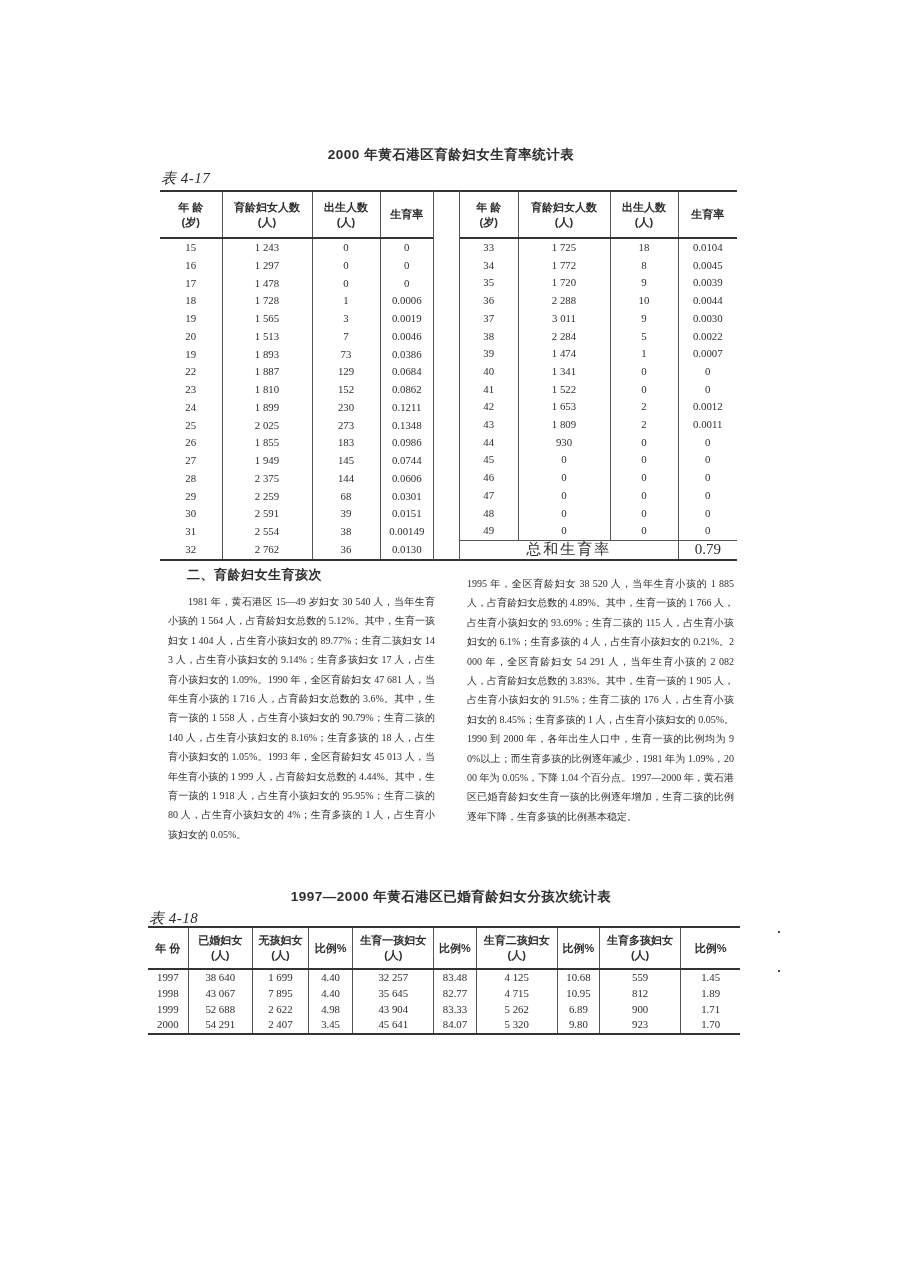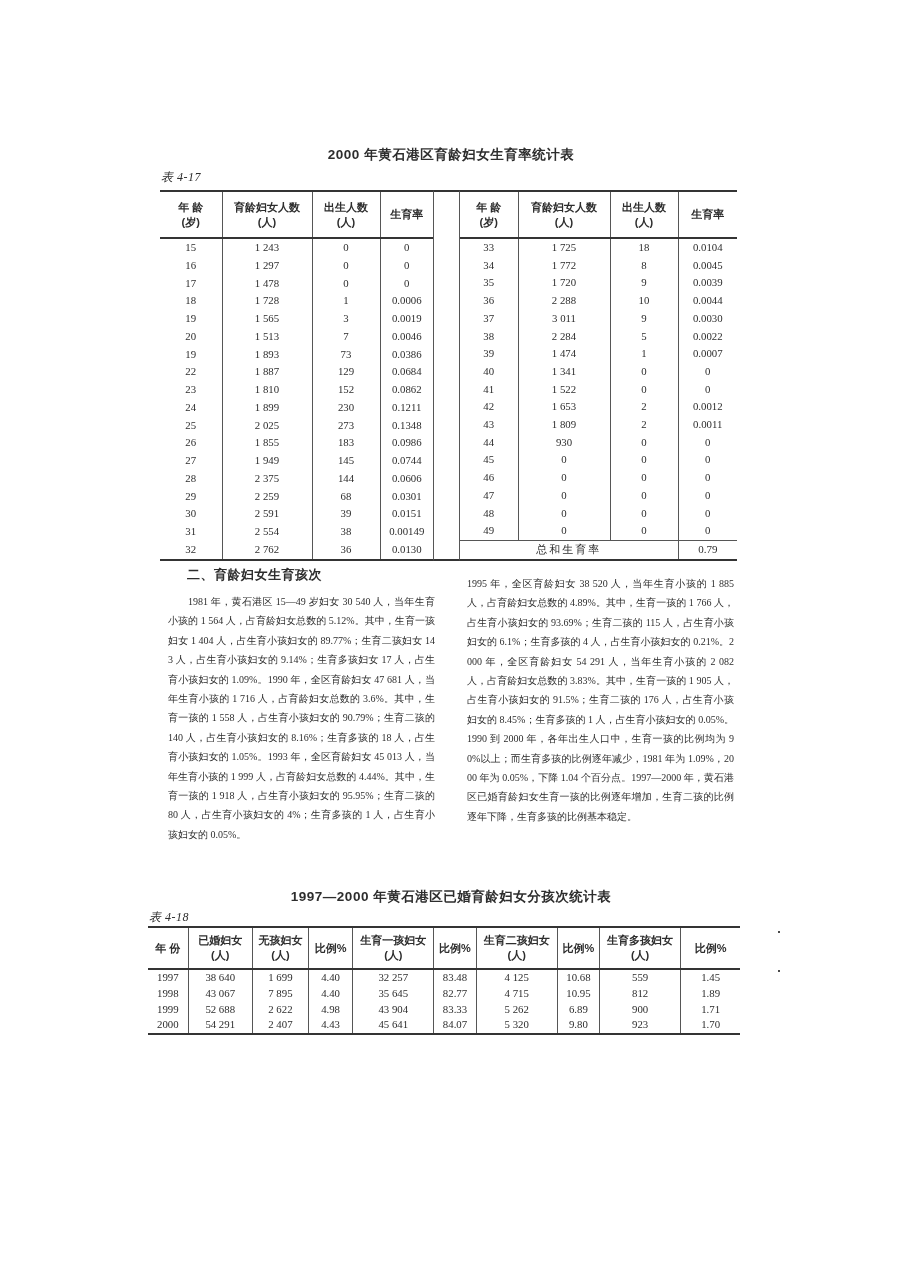--- a/index.html
+++ b/index.html
@@ -16,21 +16,21 @@
   }
   
   .title{
     position:absolute;left:160px;width:582px;text-align:center;
     font-family:"Liberation Sans","DejaVu Sans",sans-serif;
     font-weight:bold;font-size:13.5px;letter-spacing:.5px;
   }
   .t1-title{top:146px;}
   .t2-title{top:888px;}
   .tbl-label{
-    position:absolute;font-style:italic;font-size:12px;letter-spacing:.5px;
+    position:absolute;font-style:italic;font-size:15px;letter-spacing:.5px;
   }
   .t1-label{left:161px;top:169px;}
   .t2-label{left:149px;top:909px;}
   
   table.data{
     border-collapse:collapse;table-layout:fixed;
     border-top:2px solid var(--b-thick);
     border-bottom:2px solid var(--b-thick);
   }
   table.data th{
@@ -51,21 +51,21 @@
   }
   .t1 th{height:45px;}
   .t1 td{height:17.7px;line-height:17.7px;}
   .t1-gap{
     width:25px;align-self:stretch;
     border-left:1px solid var(--b-thin);
     border-right:1px solid var(--b-thin);
     border-top:2px solid var(--b-thick);
     border-bottom:2px solid var(--b-thick);
   }
-  .t1 tr.total td{border-top:1px solid var(--b-thin);font-size:11px;letter-spacing:2px;text-align:center;}
+  .t1 tr.total td{border-top:1px solid var(--b-thin);font-size:15px;letter-spacing:2px;text-align:center;}
   .t1 tr.total td:last-child{letter-spacing:0;}
   
   .two-col{
     position:absolute;left:160px;top:566px;width:582px;
     display:flex;gap:16px;
   }
   .two-col .col{flex:1;min-width:0;}
   .sec-heading{
     font-family:"Liberation Sans","DejaVu Sans",sans-serif;
     font-weight:bold;font-size:13px;
@@ -493,21 +493,21 @@
           <td>83.33</td>
           <td>5 262</td>
           <td>6.89</td>
           <td>900</td>
           <td>1.71</td>
         </tr>
         <tr>
           <td>2000</td>
           <td>54 291</td>
           <td>2 407</td>
-          <td>4.43</td>
+          <td>3.45</td>
           <td>45 641</td>
           <td>84.07</td>
           <td>5 320</td>
           <td>9.80</td>
           <td>923</td>
           <td>1.70</td>
         </tr>
       </tbody>
   </table>
 

